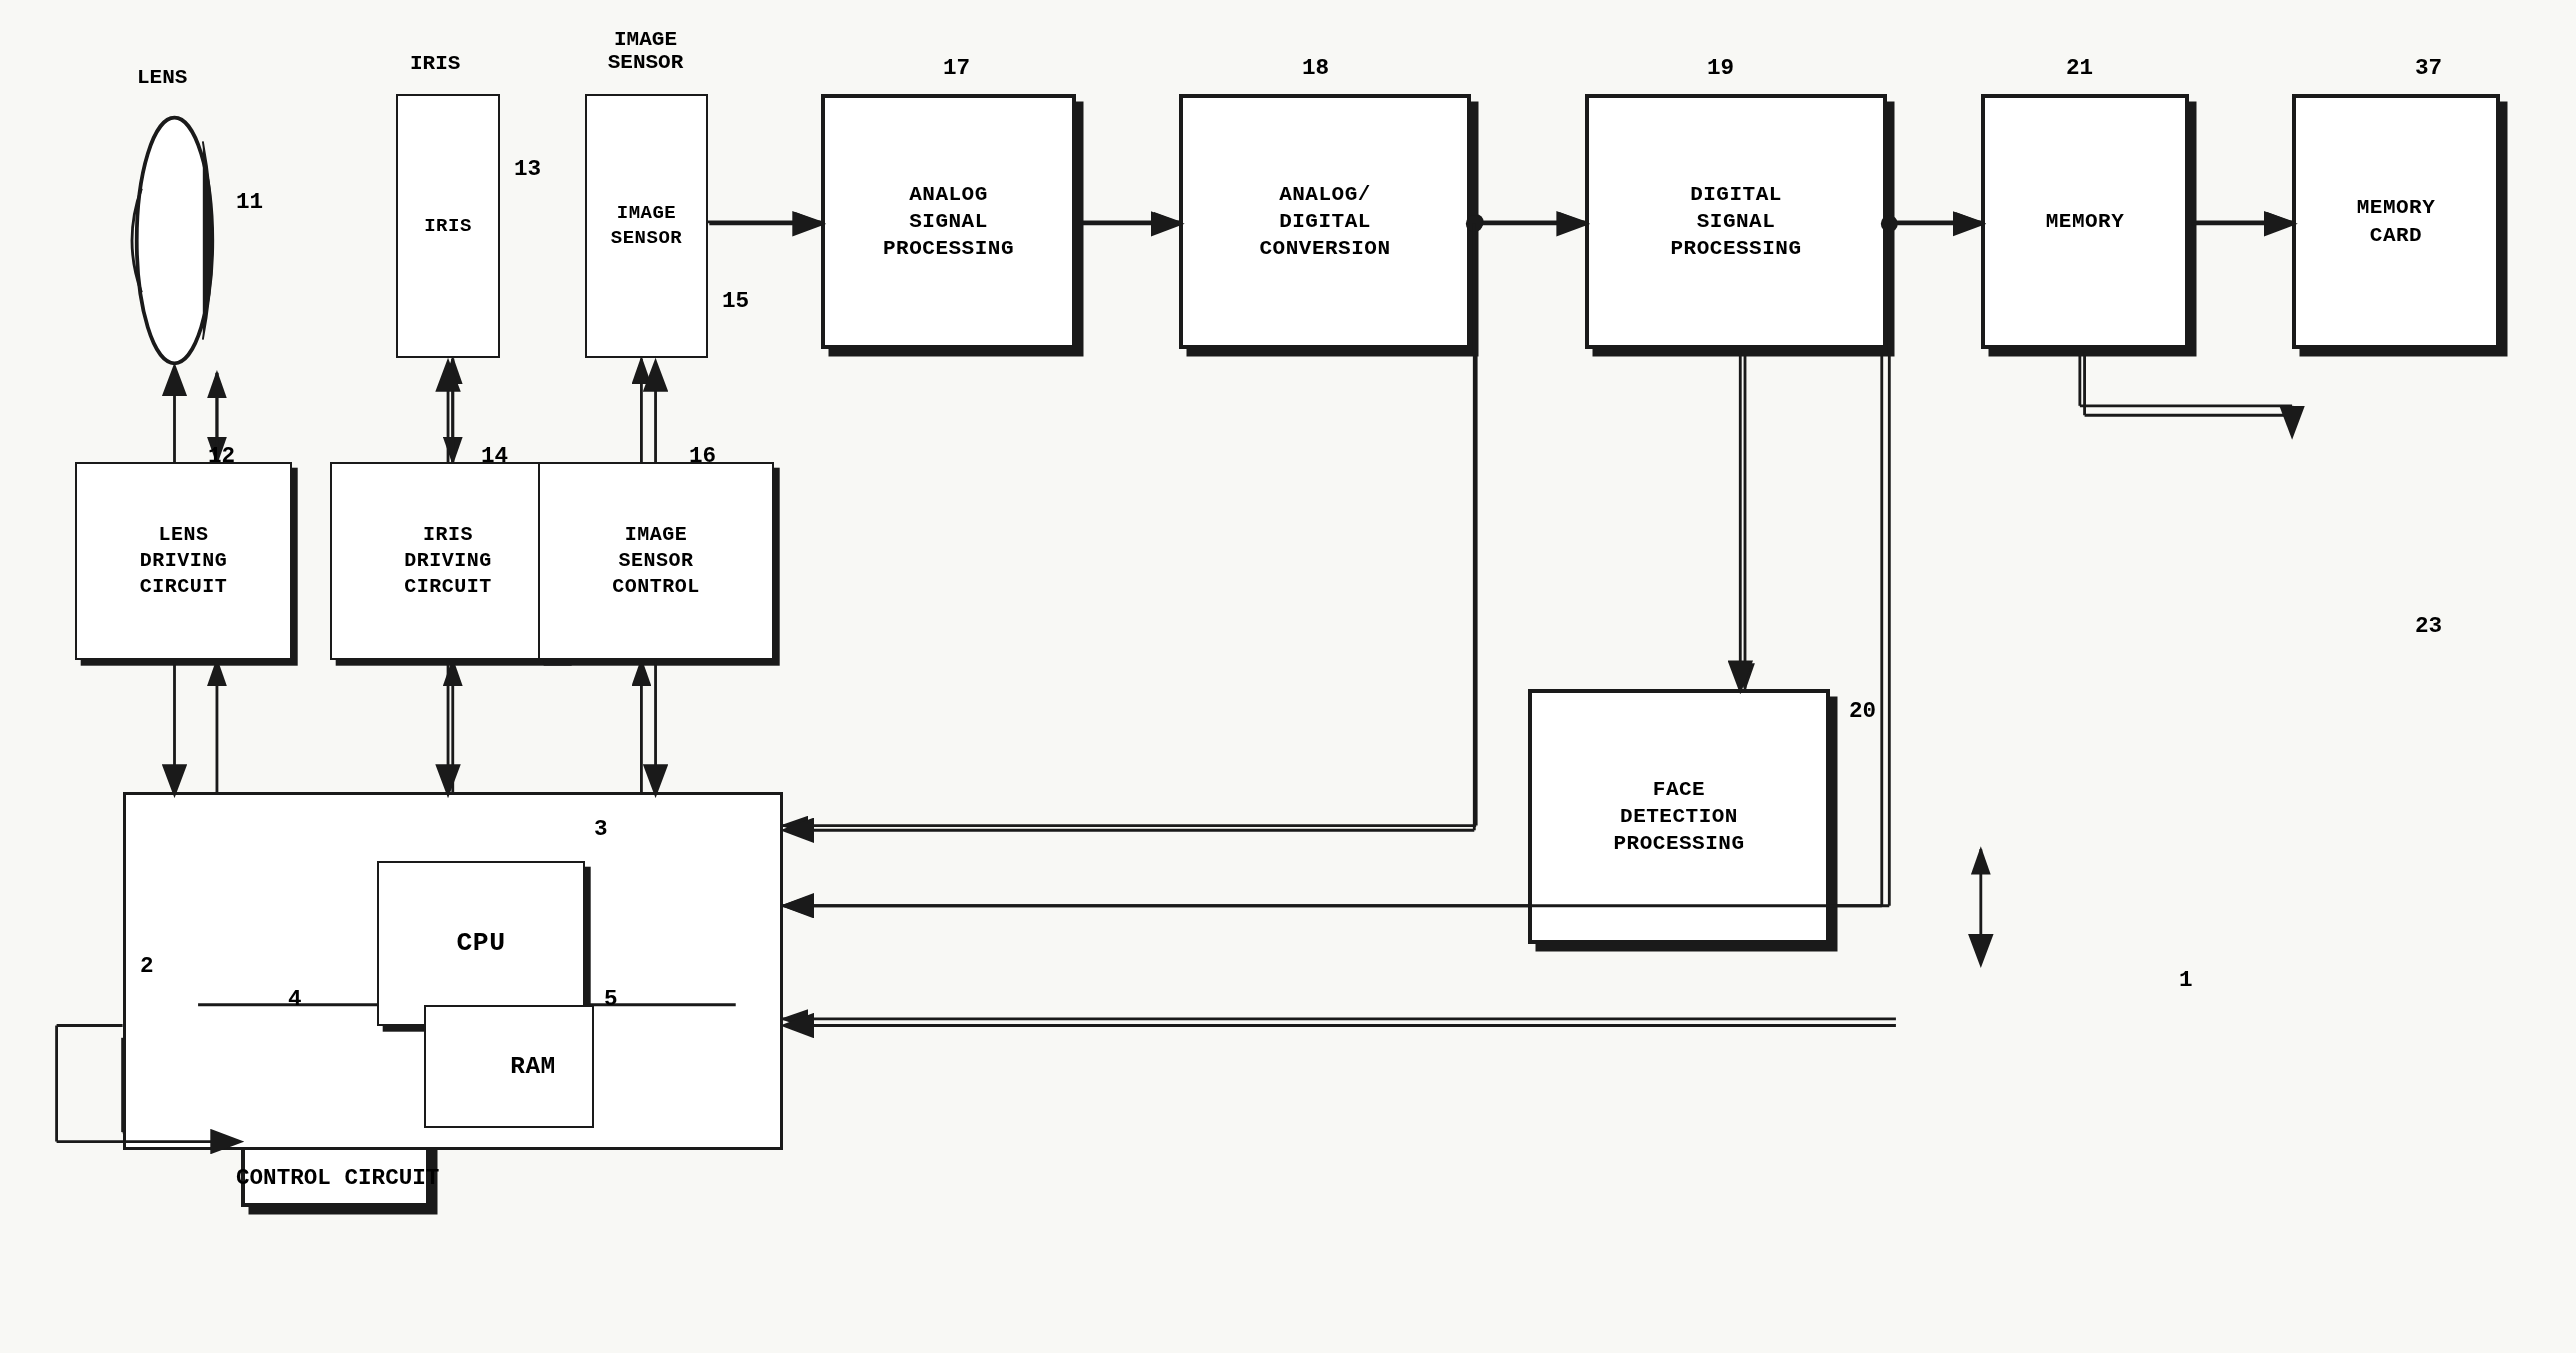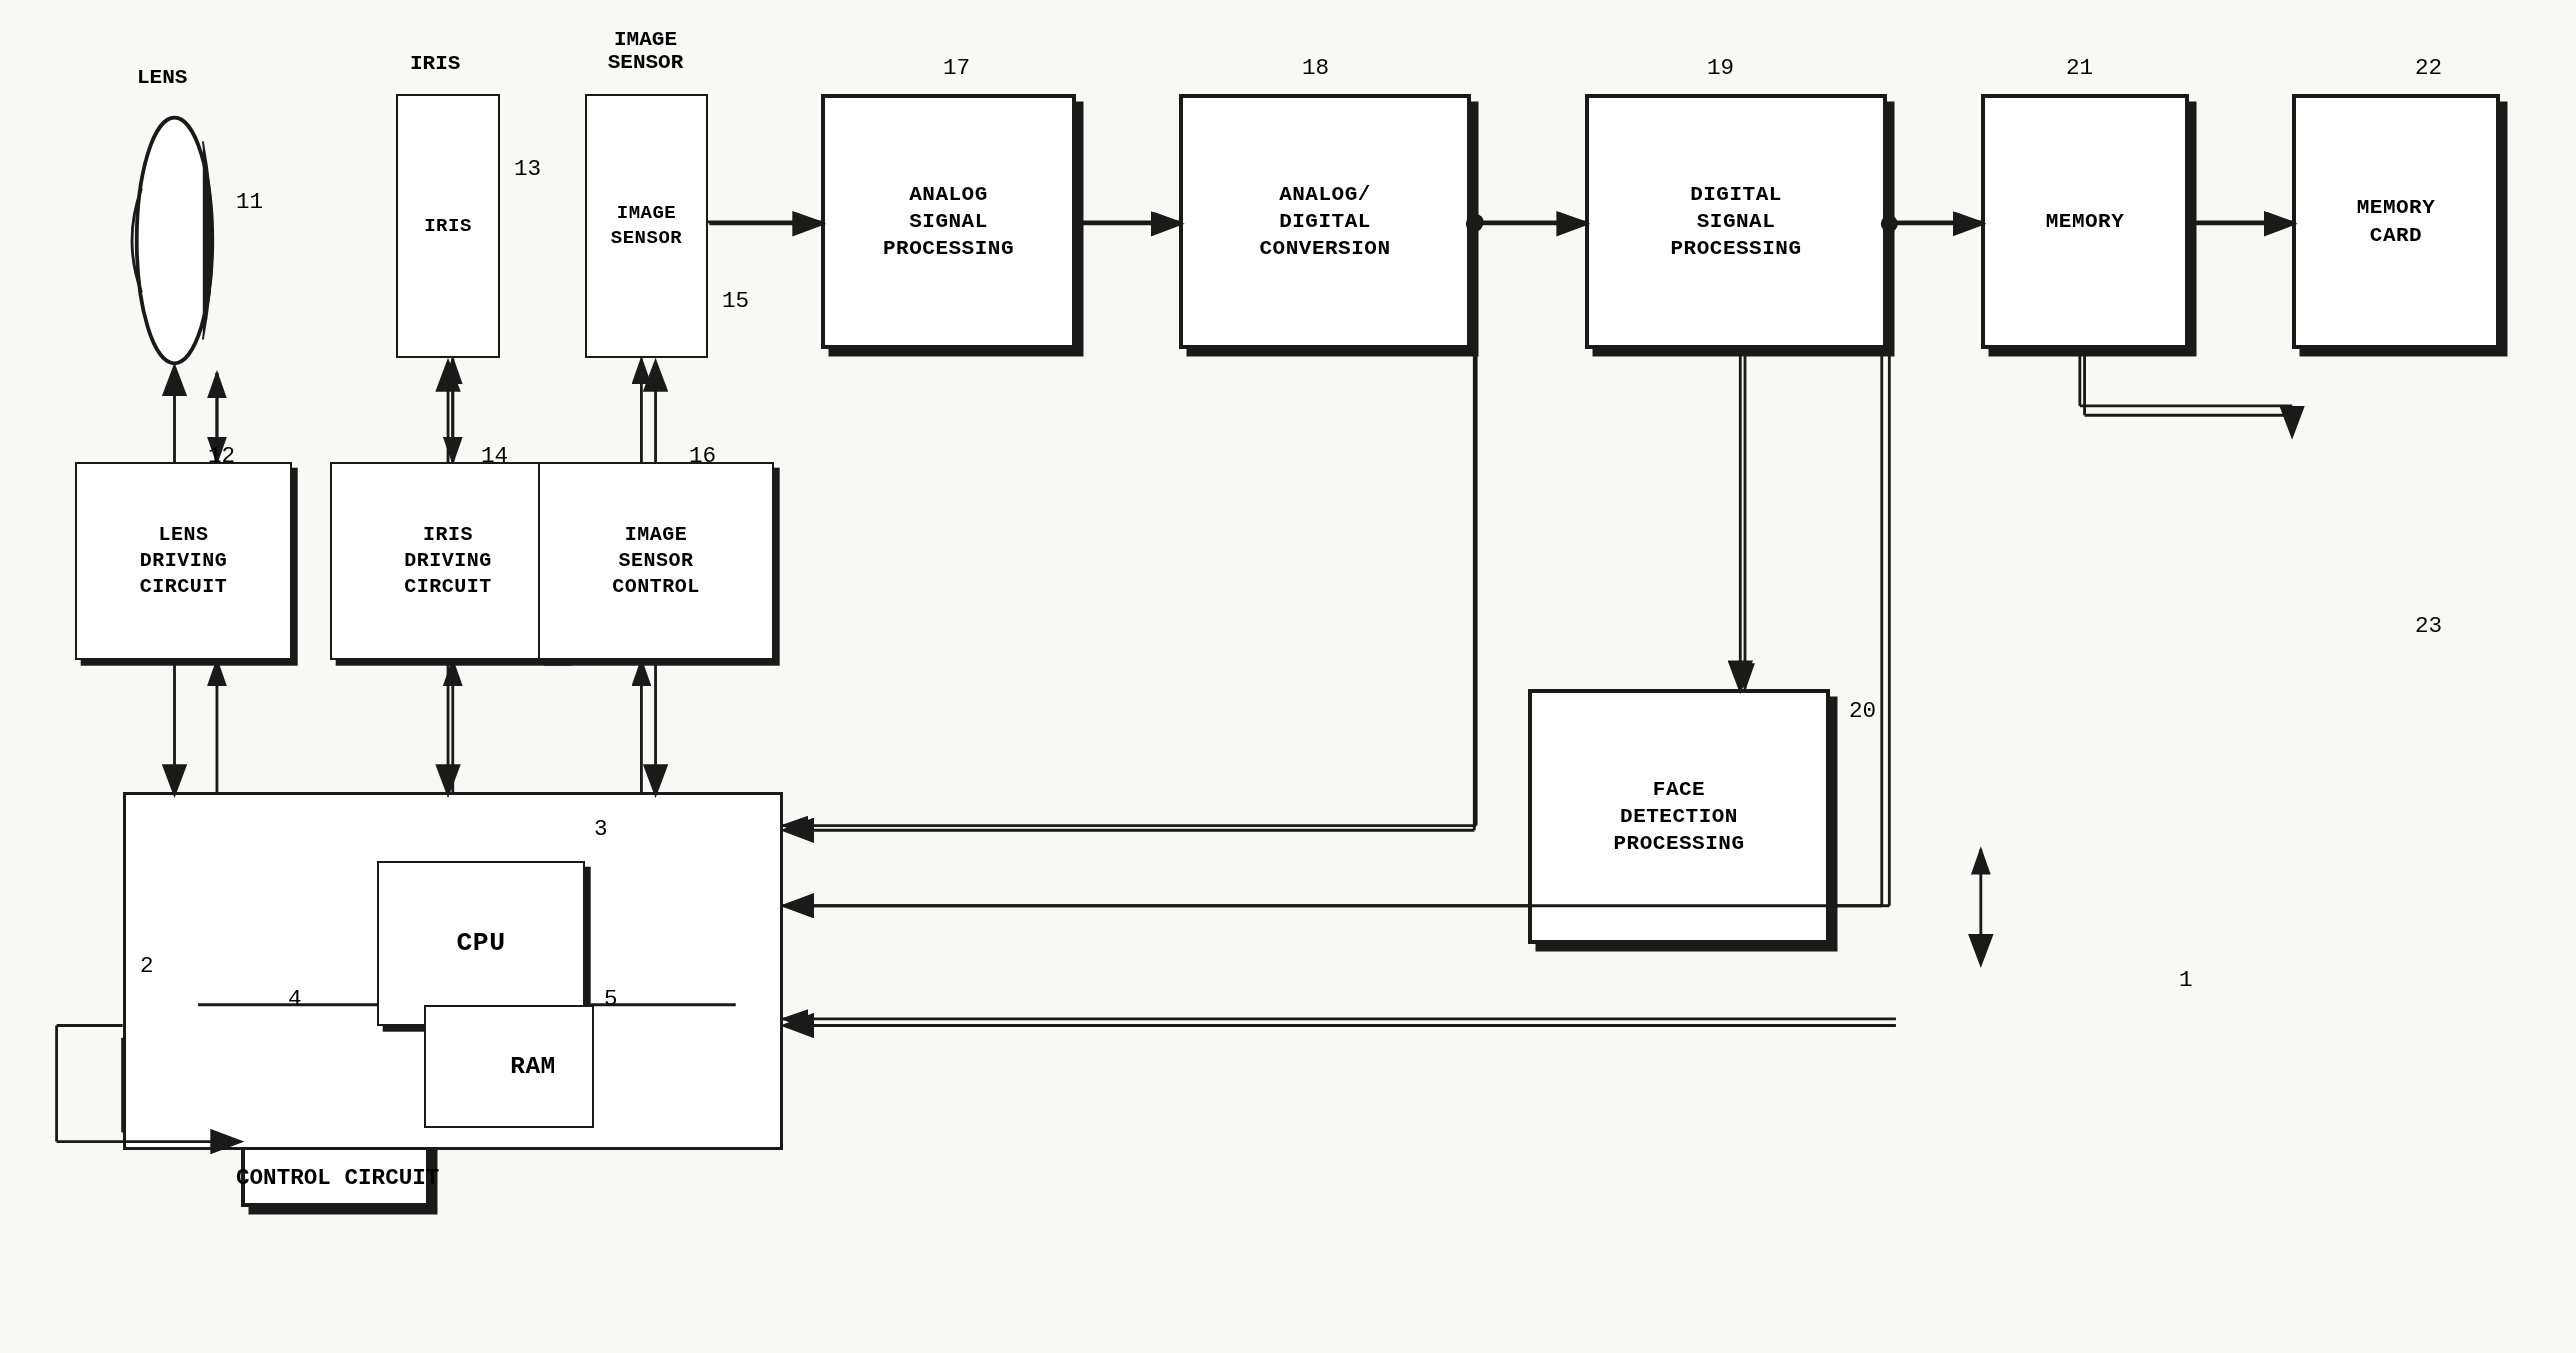--- a/index.html
+++ b/index.html
@@ -42,21 +42,21 @@
       position: absolute;
       font-family: 'Courier New', Courier, monospace;
       font-size: 21px;
       font-weight: bold;
       text-align: center;
     }
     .ref-num {
       position: absolute;
       font-family: 'Courier New', Courier, monospace;
       font-size: 22.6px;
-      font-weight: normal;
+      font-weight: bold;
     }
     svg.connections {
       position: absolute;
       top: 0;
       left: 0;
       width: 2576px;
       height: 1354px;
       pointer-events: none;
     }
     svg.connections line, svg.connections path, svg.connections polyline {
@@ -186,21 +186,21 @@
   <div class="ref-num" style="left:1707px; top:55px;">19</div>
 
   <div class="block block-thick" style="left:1981px; top:94px; width:208px; height:255px; font-size:21px;">
     <span>MEMORY</span>
   </div>
   <div class="ref-num" style="left:2066px; top:55px;">21</div>
 
   <div class="block block-thick" style="left:2292px; top:94px; width:208px; height:255px; font-size:21px;">
     <span>MEMORY<br>CARD</span>
   </div>
-  <div class="ref-num" style="left:2415px; top:55px;">22</div>
+  <div class="ref-num" style="left:2415px; top:55px;">37</div>
 
   <div class="ref-num" style="left:2415px; top:613px;">23</div>
 
   <div class="block block-shadow" style="left:75px; top:462px; width:217px; height:198px; font-size:20px;">
     <span>LENS<br>DRIVING<br>CIRCUIT</span>
   </div>
   <div class="ref-num" style="left:208px; top:443px;">12</div>
 
   <div class="block block-shadow" style="left:330px; top:462px; width:236px; height:198px; font-size:20px;">
     <span>IRIS<br>DRIVING<br>CIRCUIT</span>

